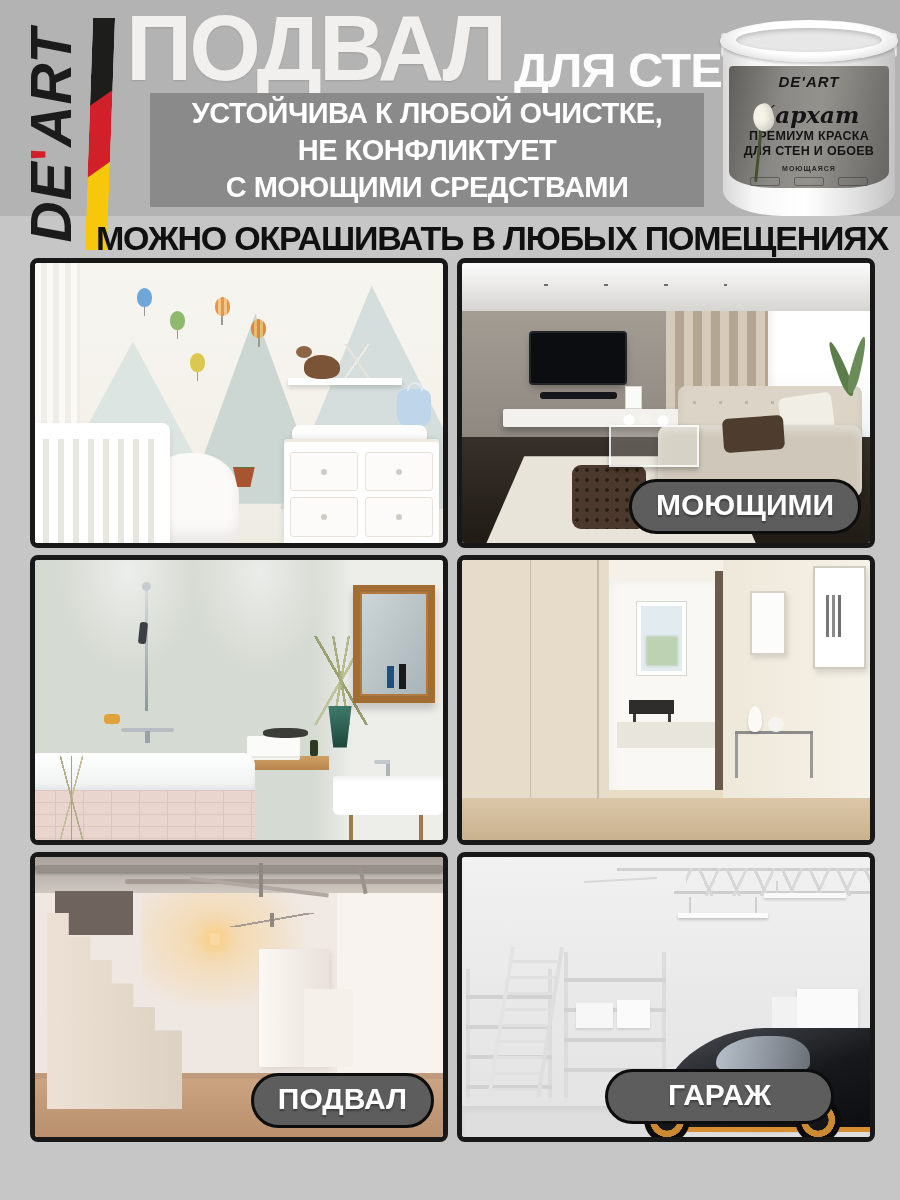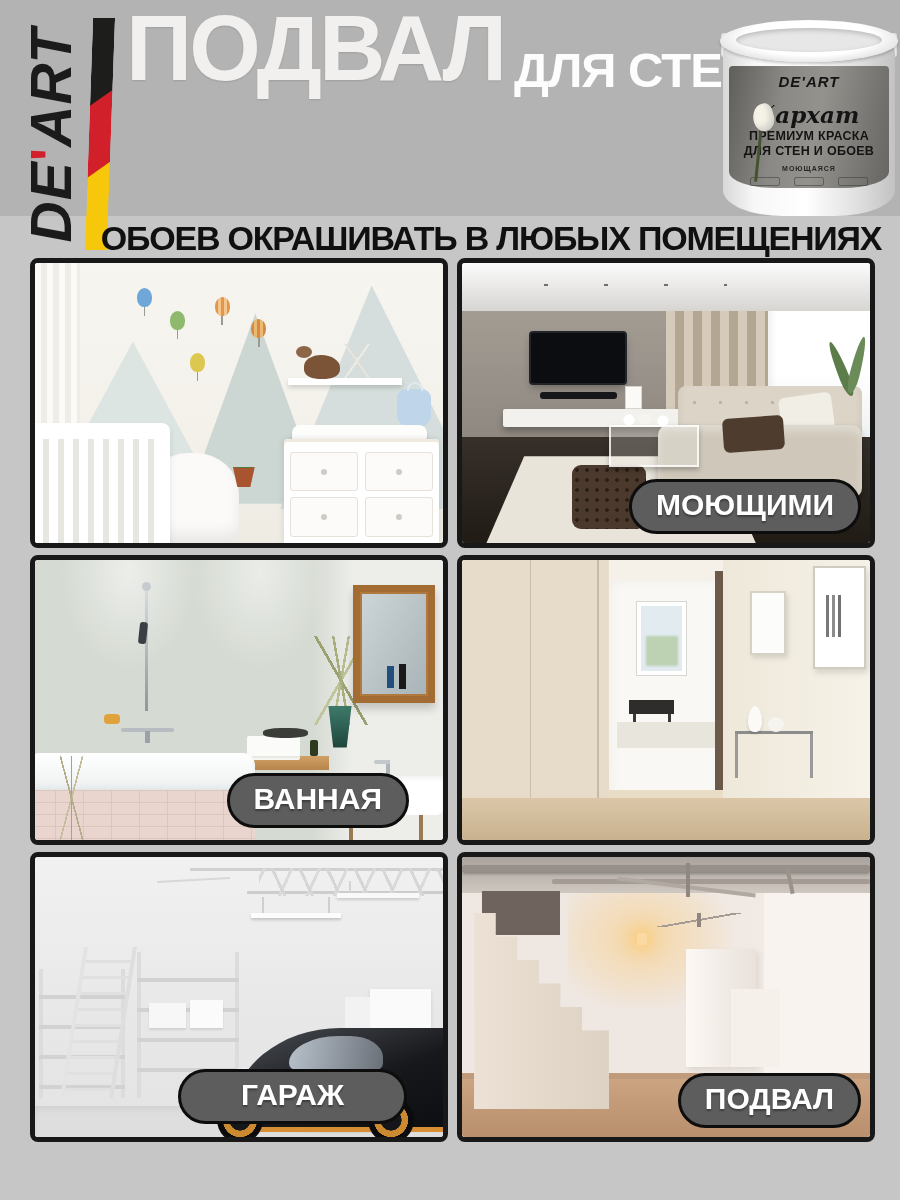--- a/index.html
+++ b/index.html
@@ -314,20 +314,25 @@
   <div class="abs logo-word"><span>DE</span><span class="apos">'</span><span>ART</span></div>
   <div class="abs flag">
     <div class="flag-seg flag-black"></div>
     <div class="flag-seg flag-red"></div>
     <div class="flag-seg flag-yellow"></div>
   </div>
 
   <div class="abs title-main">ПОДВАЛ</div>
   <div class="abs title-sub">ДЛЯ СТЕН</div>
 
+  <div class="abs benefit-box">
+    <div>УСТОЙЧИВА К ЛЮБОЙ ОЧИСТКЕ,</div>
+    <div>НЕ КОНФЛИКТУЕТ</div>
+    <div>С МОЮЩИМИ СРЕДСТВАМИ</div>
+  </div>
 
   <div class="abs can">
     <div class="can-lug lft"></div>
     <div class="can-lug rgt"></div>
     <div class="can-body"></div>
     <div class="can-lid"></div>
     <div class="can-lid-inner"></div>
     <div class="can-label">
       <div class="lbl-brand">DE'ART</div>
       <div class="lbl-series">бархат</div>
@@ -337,21 +342,21 @@
       <div class="lbl-icons">
         <span></span>
         <span></span>
         <span></span>
       </div>
       <div class="lbl-flower-stem"></div>
       <div class="lbl-flower-petal"></div>
     </div>
   </div>
 
-  <div class="abs headline">ОБОЕВ ОКРАШИВАТЬ В ЛЮБЫХ ПОМЕЩЕНИЯХ</div>
+  <div class="abs headline">МОЖНО ОКРАШИВАТЬ В ЛЮБЫХ ПОМЕЩЕНИЯХ</div>
 
   <div class="grid">
 
     <figure class="room room-nursery">
       <div class="scene sc-nursery">
         <div class="n-curtain"></div>
         <div class="n-m1"></div>
         <div class="n-m3"></div>
         <div class="n-m2"></div>
         <div class="balloon bl1"></div>
@@ -419,40 +424,61 @@
         <div class="b-cab">
           <div class="b-mirror"></div>
         </div>
         <div class="b-cabitem1"></div>
         <div class="b-cabitem2"></div>
         <div class="b-legs"></div>
         <div class="b-sink"></div>
         <div class="b-tap"></div>
         <div class="b-dried"></div>
       </div>
-      <figcaption class="badge">ВАННАЯ</figcaption>
     </figure>
 
     <figure class="room room-corridor">
       <div class="scene sc-corridor">
         <div class="c-leftwall"></div>
         <div class="c-seams"></div>
         <div class="c-back"></div>
         <div class="c-window"></div>
         <div class="c-bench"></div>
         <div class="c-rug2"></div>
         <div class="c-doorjamb"></div>
         <div class="c-rightwall"></div>
         <div class="c-frame1"></div>
         <div class="c-frame2"></div>
         <div class="c-floor"></div>
         <div class="c-console"></div>
         <div class="c-vase1"></div>
         <div class="c-vase2"></div>
       </div>
+    </figure>
+
+    <figure class="room room-basement">
+      <div class="scene sc-basement">
+        <div class="s-rightwall"></div>
+        <div class="s-glow"></div>
+        <div class="s-ceiling"></div>
+        <div class="s-pipe1"></div>
+        <div class="s-pipe2"></div>
+        <div class="s-pipe3"></div>
+        <div class="s-pipe4"></div>
+        <div class="s-pipe5"></div>
+        <div class="s-bracket"></div>
+        <div class="s-doorway"></div>
+        <div class="s-lamp"></div>
+        <div class="s-floor"></div>
+        <div class="s-col"></div>
+        <div class="s-box"></div>
+        <div class="s-stairside"></div>
+        <div class="s-stairs"></div>
+      </div>
+      <figcaption class="badge">ПОДВАЛ</figcaption>
     </figure>
 
     <figure class="room room-garage">
       <div class="scene sc-garage">
         <div class="g-truss1"></div>
         <div class="g-truss2"></div>
         <div class="g-trussdiag"></div>
         <div class="g-hangbar"></div>
         <div class="g-lamp1"></div>
         <div class="g-lamp2"></div>
@@ -466,36 +492,14 @@
         <div class="g-cabinet2"></div>
         <div class="g-shadow"></div>
         <div class="g-car"></div>
         <div class="g-light"></div>
         <div class="g-wheel front"></div>
         <div class="g-wheel rear"></div>
       </div>
       <figcaption class="badge">ГАРАЖ</figcaption>
     </figure>
 
-    <figure class="room room-basement">
-      <div class="scene sc-basement">
-        <div class="s-rightwall"></div>
-        <div class="s-glow"></div>
-        <div class="s-ceiling"></div>
-        <div class="s-pipe1"></div>
-        <div class="s-pipe2"></div>
-        <div class="s-pipe3"></div>
-        <div class="s-pipe4"></div>
-        <div class="s-pipe5"></div>
-        <div class="s-bracket"></div>
-        <div class="s-doorway"></div>
-        <div class="s-lamp"></div>
-        <div class="s-floor"></div>
-        <div class="s-col"></div>
-        <div class="s-box"></div>
-        <div class="s-stairside"></div>
-        <div class="s-stairs"></div>
-      </div>
-      <figcaption class="badge">ПОДВАЛ</figcaption>
-    </figure>
-
   </div>
 </div>
 
 </body></html>

